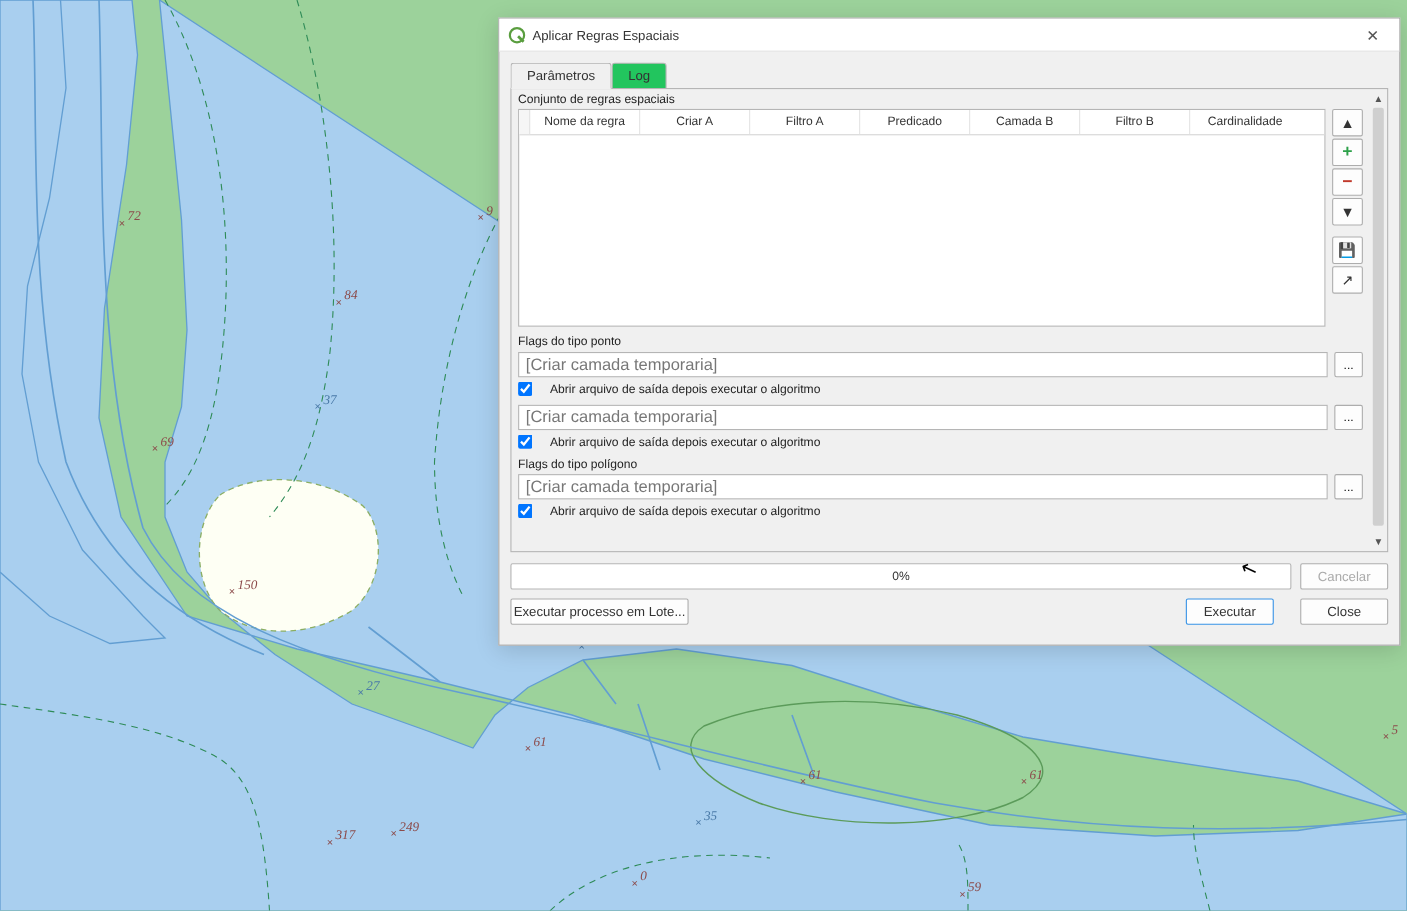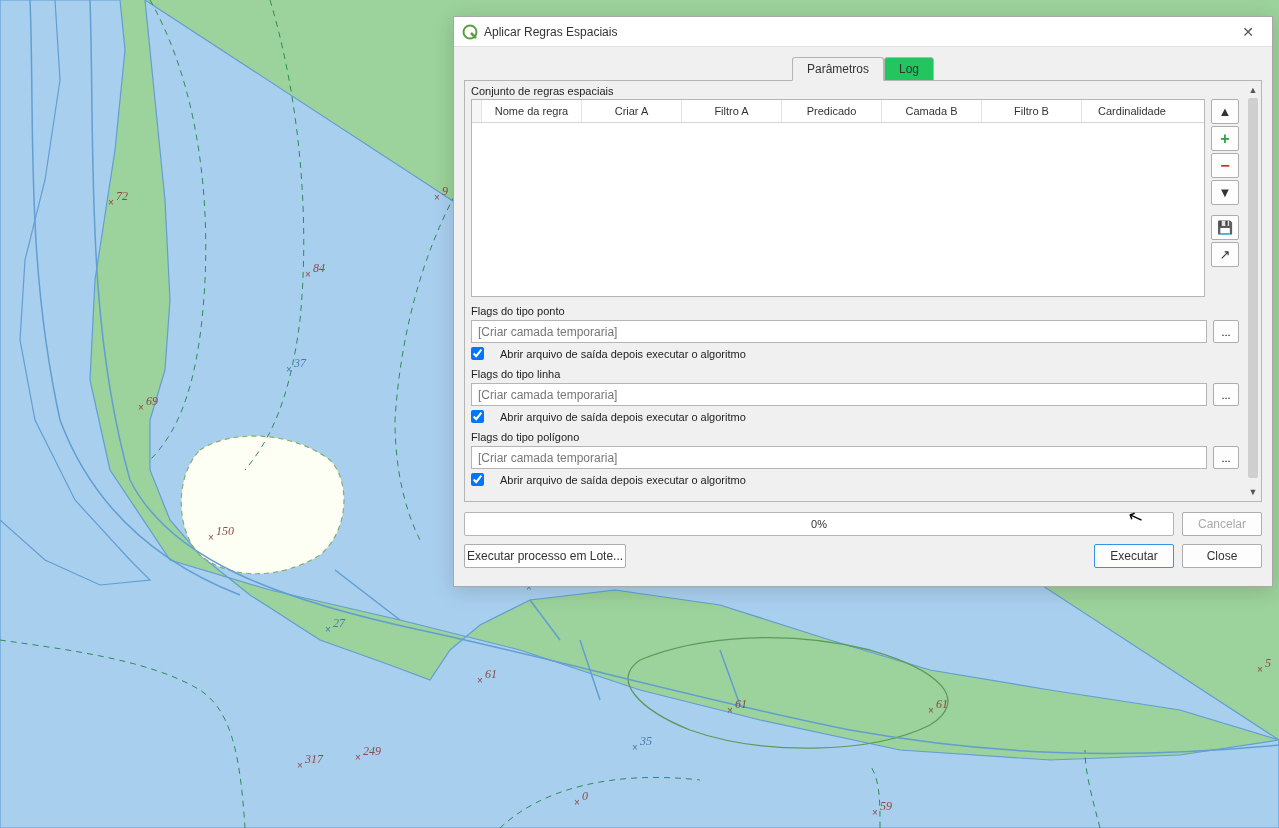--- a/index.html
+++ b/index.html
@@ -26,21 +26,21 @@
     display:flex; flex-direction:column;
   }
   .titlebar {
     height:30px; background:#fff; display:flex; align-items:center;
     padding:0 4px 0 8px; border-bottom:1px solid #e0e0e0;
   }
   .titlebar .qicon { width:16px; height:16px; margin-right:6px; }
   .titlebar .title { font-size:12px; color:#333; flex:1; }
   .titlebar .winclose { width:40px; height:29px; display:flex; align-items:center; justify-content:center; color:#555; font-size:14px;}
 
-  .tabs { display:flex; padding:10px 10px 0 10px; gap:0;justify-content:center; }
+  .tabs { display:flex; padding:10px 10px 0 10px; gap:0; }
   .tab {
     padding:4px 14px; font-size:12px; border:1px solid #b5b5b5; background:#f0f0f0;
     margin-bottom:-1px; border-top-left-radius:3px; border-top-right-radius:3px;
     color:#333;
   }
   .tab.active { background:#f0f0f0; border-bottom:1px solid #f0f0f0; position:relative; z-index:2;}
   .tab:not(.active){ background:#22c55e; border-bottom:1px solid #b5b5b5;}
 
   .tabpage {
     margin:0 10px 0 10px; border:1px solid #b5b5b5; border-top:1px solid #b5b5b5;
@@ -66,21 +66,21 @@
     border-radius:2px;
   }
   .sidebtn.green { color:#2da14a; font-weight:bold; font-size:16px; line-height:1;}
   .sidebtn.red   { color:#c0392b; font-weight:bold; font-size:16px; line-height:1;}
 
   .outputrow { margin-top:8px;}
   .label11 { font-size:11px; color:#222;}
   .filerow { display:flex; gap:6px; margin-top:3px;}
   .fileinput {
     flex:1; height:23px; border:1px solid #b5b5b5; background:#fff;
-    font-size:12px; color:#777; padding:0 6px;
+    font-size:15px; color:#777; padding:0 6px;
   }
   .fileinput::placeholder{color:#777;}
   .browsebtn {
     width:26px; height:23px; border:1px solid #adadad; background:#fdfdfd;
     font-size:11px; display:flex; align-items:center; justify-content:center; border-radius:2px;
   }
   .checkrow { display:flex; align-items:center; gap:16px; margin-top:4px; font-size:11px; color:#222;}
   .checkrow input { width:13px; height:13px;}
 
   .scrollcol {
@@ -102,21 +102,21 @@
   }
   .btn {
     height:24px; padding:0 2px; border:1px solid #adadad; background:#fdfdfd;
     font-size:12px; color:#333; border-radius:2px; display:inline-flex; align-items:center; justify-content:center;
     min-width:80px;
   }
   .btn.default { border:1.5px solid #3692e6; }
   .btn[disabled]{ color:#aaa; }
 
   .footer-buttons { display:flex; justify-content:space-between;}
-  .footer-right { display:flex; gap:8px;}
+  .footer-right { display:flex; gap:24px;}
 
   .cursor { position:absolute; left:1128px; top:506px; font-size:18px; color:#000; transform:rotate(-20deg); pointer-events:none;}
 </style>
 </head>
 <body>
 
 <div class="map">
   <svg viewBox="0 0 1279 828">
 
     <path class="water" d="M0,0 L120,0 L125,50 L115,150 L95,280 L90,380 L110,470 L170,560 L270,590 L400,620
@@ -242,21 +242,20 @@
           <input class="fileinput" placeholder="[Criar camada temporaria]" style="">
           <div class="browsebtn">...</div>
         </div>
         <label class="checkrow">
           <input type="checkbox" checked="" style="">
           <span>Abrir arquivo de saída depois executar o algoritmo</span>
         </label>
       </div>
 
       <div class="outputrow">
-        <div class="label11">Flags do tipo linha</div>
         <div class="filerow">
           <input class="fileinput" placeholder="[Criar camada temporaria]" style="">
           <div class="browsebtn">...</div>
         </div>
         <label class="checkrow">
           <input type="checkbox" checked="" style="">
           <span>Abrir arquivo de saída depois executar o algoritmo</span>
         </label>
       </div>
 

